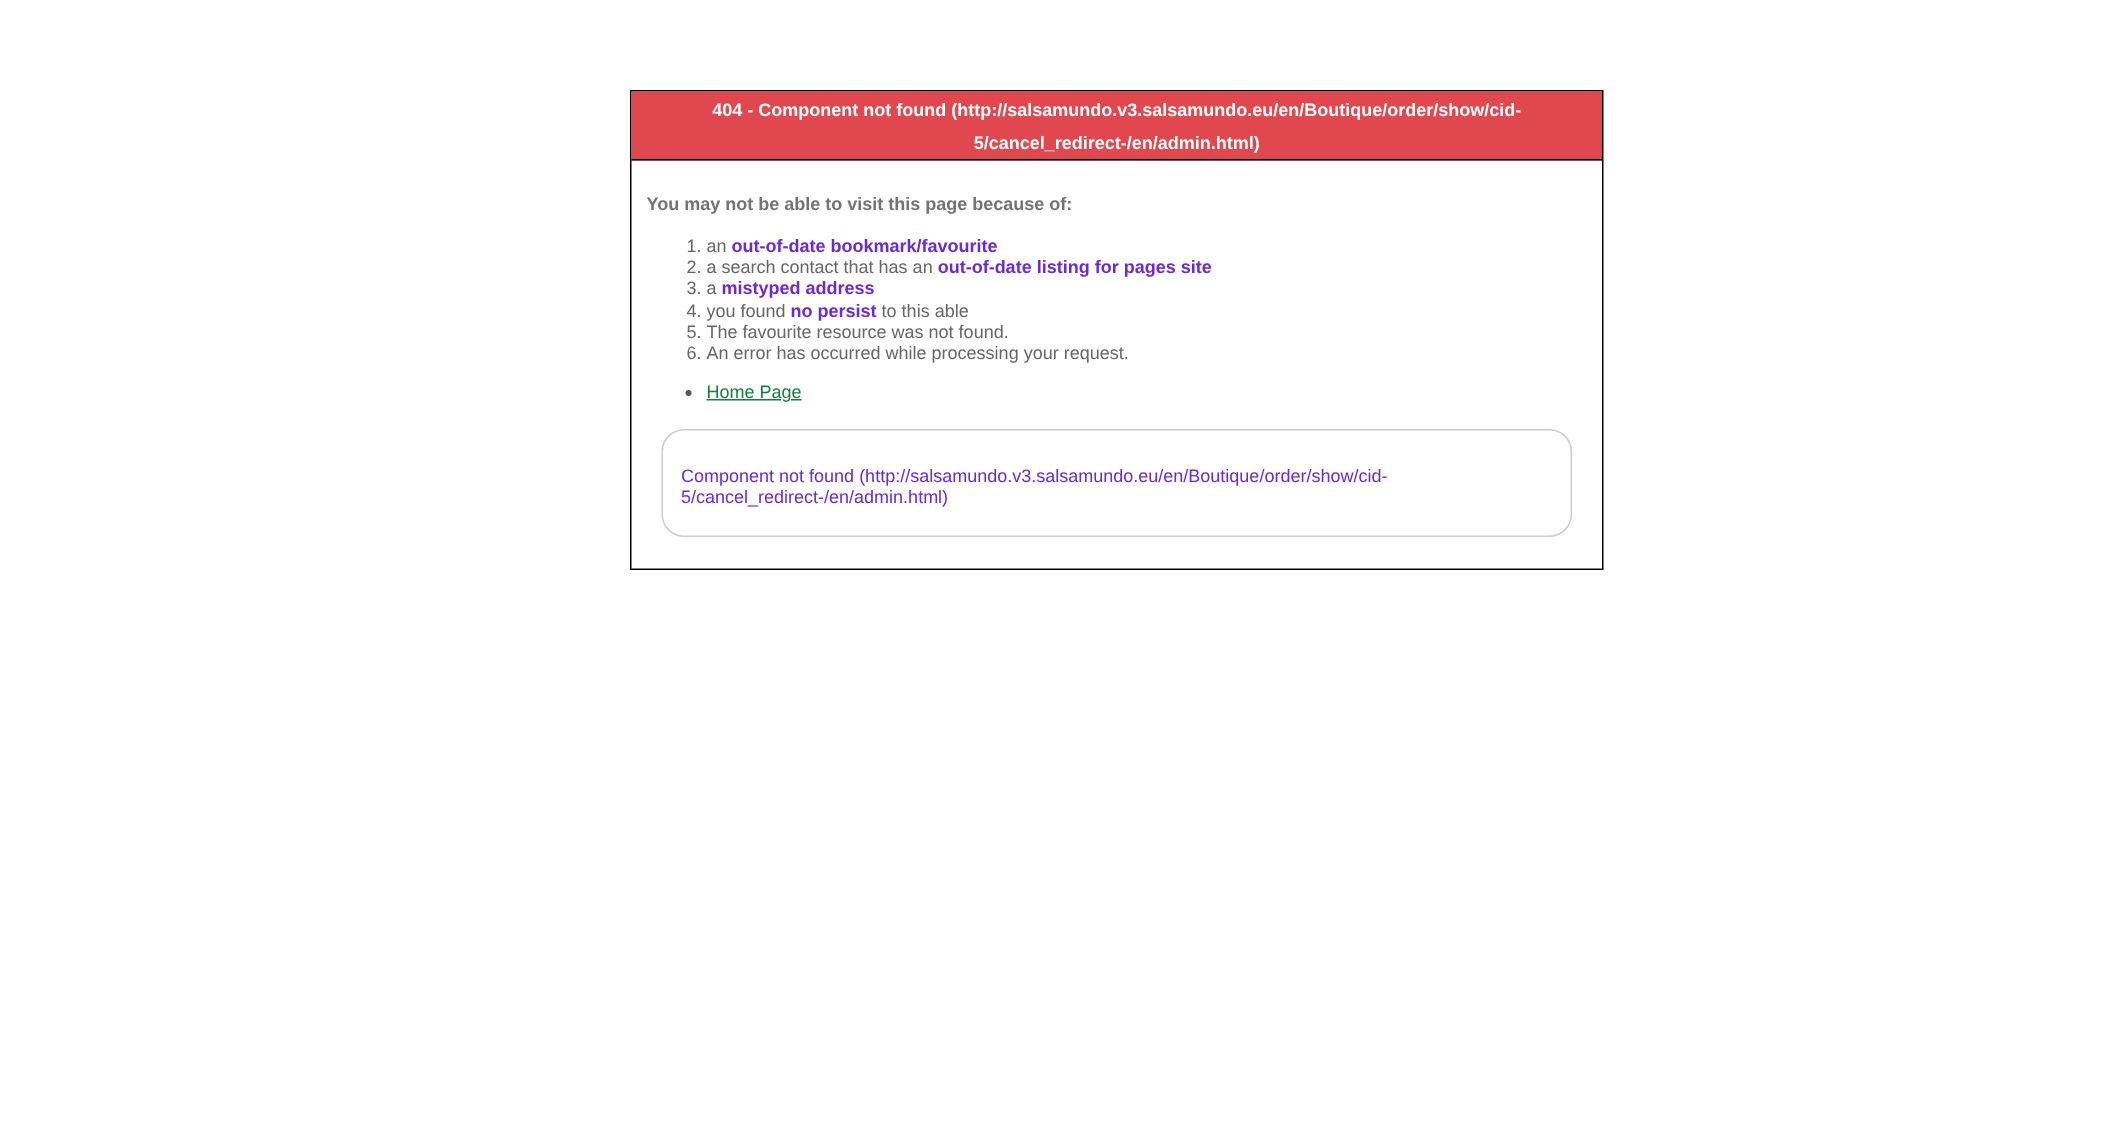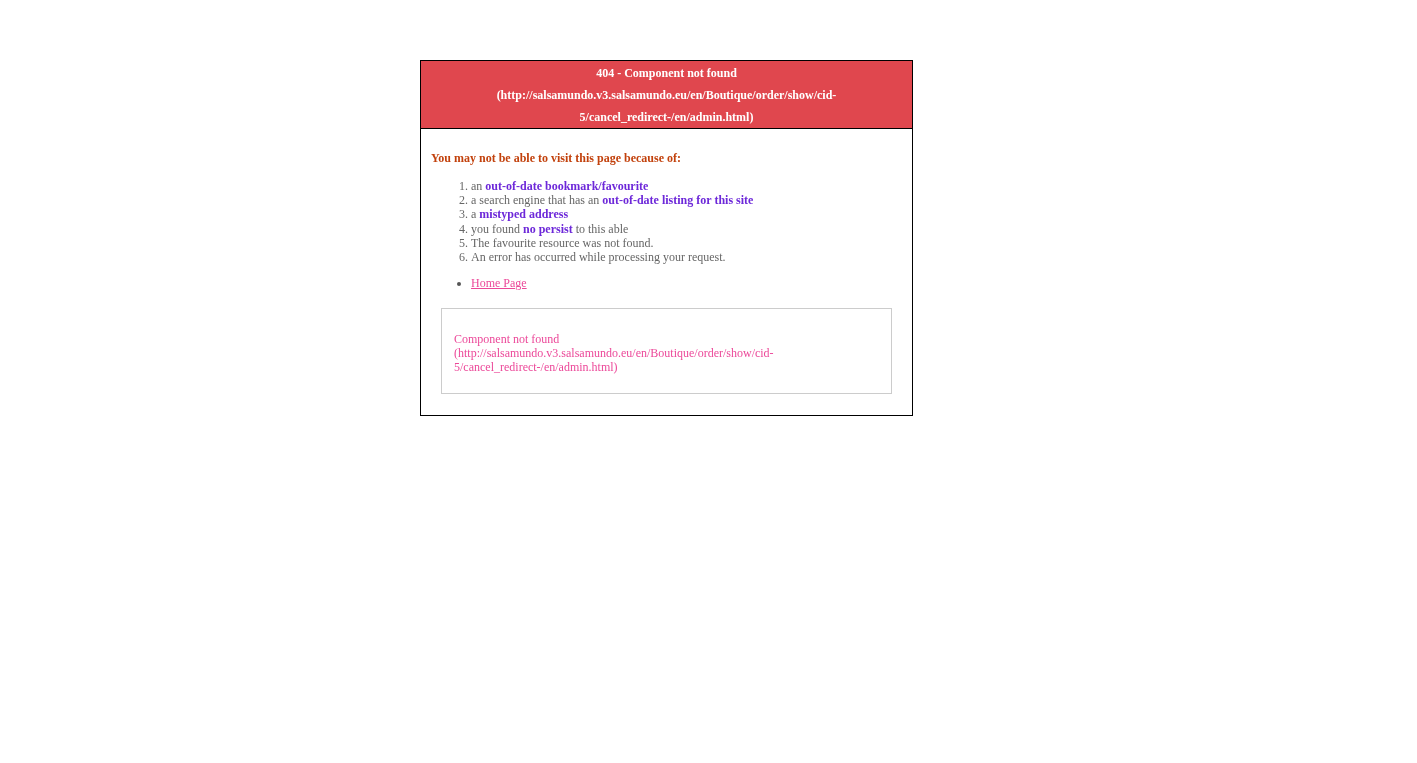--- a/index.html
+++ b/index.html
@@ -9,24 +9,23 @@
     background: #ffffff;
     width: 1417px;
     height: 763px;
     font-family: "Liberation Sans", sans-serif;
     overflow: hidden;
   }
   .error-box {
     position: absolute;
     left: 420px;
     top: 60px;
-    width: 493px;
+    width: 649px;
     background: #ffffff;
     border: 1px solid #000000;
-    font-family: Liberation Serif, serif;
   }
   .error-header {
     background: #e0474e;
     color: #ffffff;
     font-size: 12px;
     font-weight: bold;
     line-height: 22px;
     text-align: center;
     padding: 1px 18px 0 18px;
     border-bottom: 1px solid #000000;
@@ -37,39 +36,39 @@
     padding: 8px 10px 21px 10px;
     color: #666666;
     font-size: 12px;
   }
   .error-body p {
     margin: 14px 0;
     line-height: 14px;
   }
   .bold-text {
     font-weight: bold;
-    color: #c2410c;
+    color: #737373;
   }
   ol.reasons {
     margin: 12px 0;
     padding-left: 40px;
     line-height: 14.2px;
     color: #666666;
   }
   ol.reasons li strong {
     color: #6d28d9;
   }
   ul.links {
     margin: 12px 0 14px 0;
     padding-left: 40px;
     line-height: 14px;
     color: #555555;
   }
   ul.links a {
-    color: #ec4899;
+    color: #15803d;
     text-decoration: underline;
   }
   .detail-box {
     margin: 18px 10px 0 10px;
     border: 1px solid #cccccc;
     padding: 23px 12px 19px 12px;
     min-height: 72px;
     font-size: 12px;
     line-height: 14px;
     color: #cccccc;
@@ -81,32 +80,32 @@
 <body>
 
 <div class="error-box">
   <div class="error-header" style="background: rgb(224, 71, 78); color: rgb(255, 255, 255);">404 - Component not found (http://salsamundo.v3.salsamundo.eu/en/Boutique/order/show/cid-5/cancel_redirect-/en/admin.html)</div>
 
   <div class="error-body">
     <p class="bold-text">You may not be able to visit this page because of:</p>
 
     <ol class="reasons">
         <li><span>an </span><strong>out-of-date bookmark/favourite</strong></li>
-        <li><span>a search engine that has an </span><strong>out-of-date listing for this site</strong></li>
+        <li><span>a search contact that has an </span><strong>out-of-date listing for pages site</strong></li>
         <li><span>a </span><strong>mistyped address</strong></li>
         <li><span>you found </span><strong>no persist</strong><span> to this able</span></li>
         <li><span>The favourite resource was not found.</span></li>
         <li><span>An error has occurred while processing your request.</span></li>
       </ol>
 
 
     <ul class="links">
       <li>
         <a href="#">Home Page</a>
       </li>
     </ul>
 
 
-    <div class="detail-box" style="border-color: rgb(204, 204, 204); color: #ec4899;">
+    <div class="detail-box" style="border-color: rgb(204, 204, 204); color: #6d28d9; border-radius: 15px;">
       <span>Component not found (http://salsamundo.v3.salsamundo.eu/en/Boutique/order/show/cid-5/cancel_redirect-/en/admin.html)</span>
     </div>
   </div>
 </div>
 
 </body></html>

